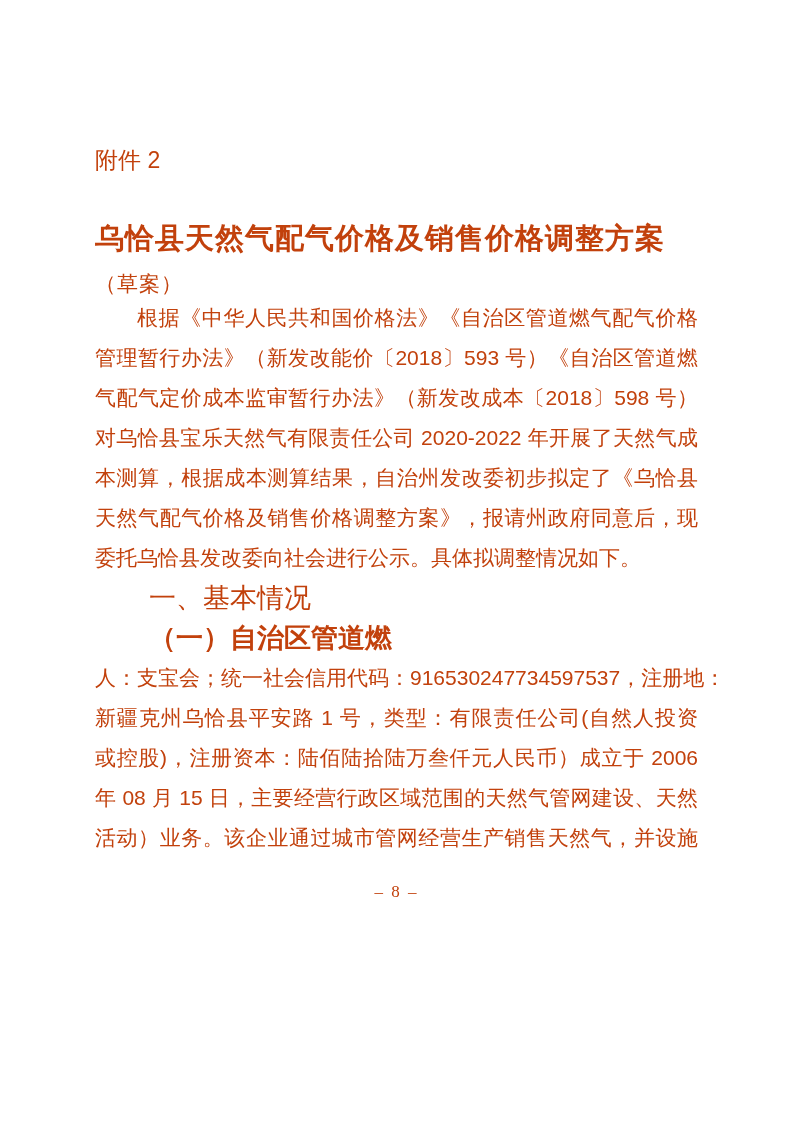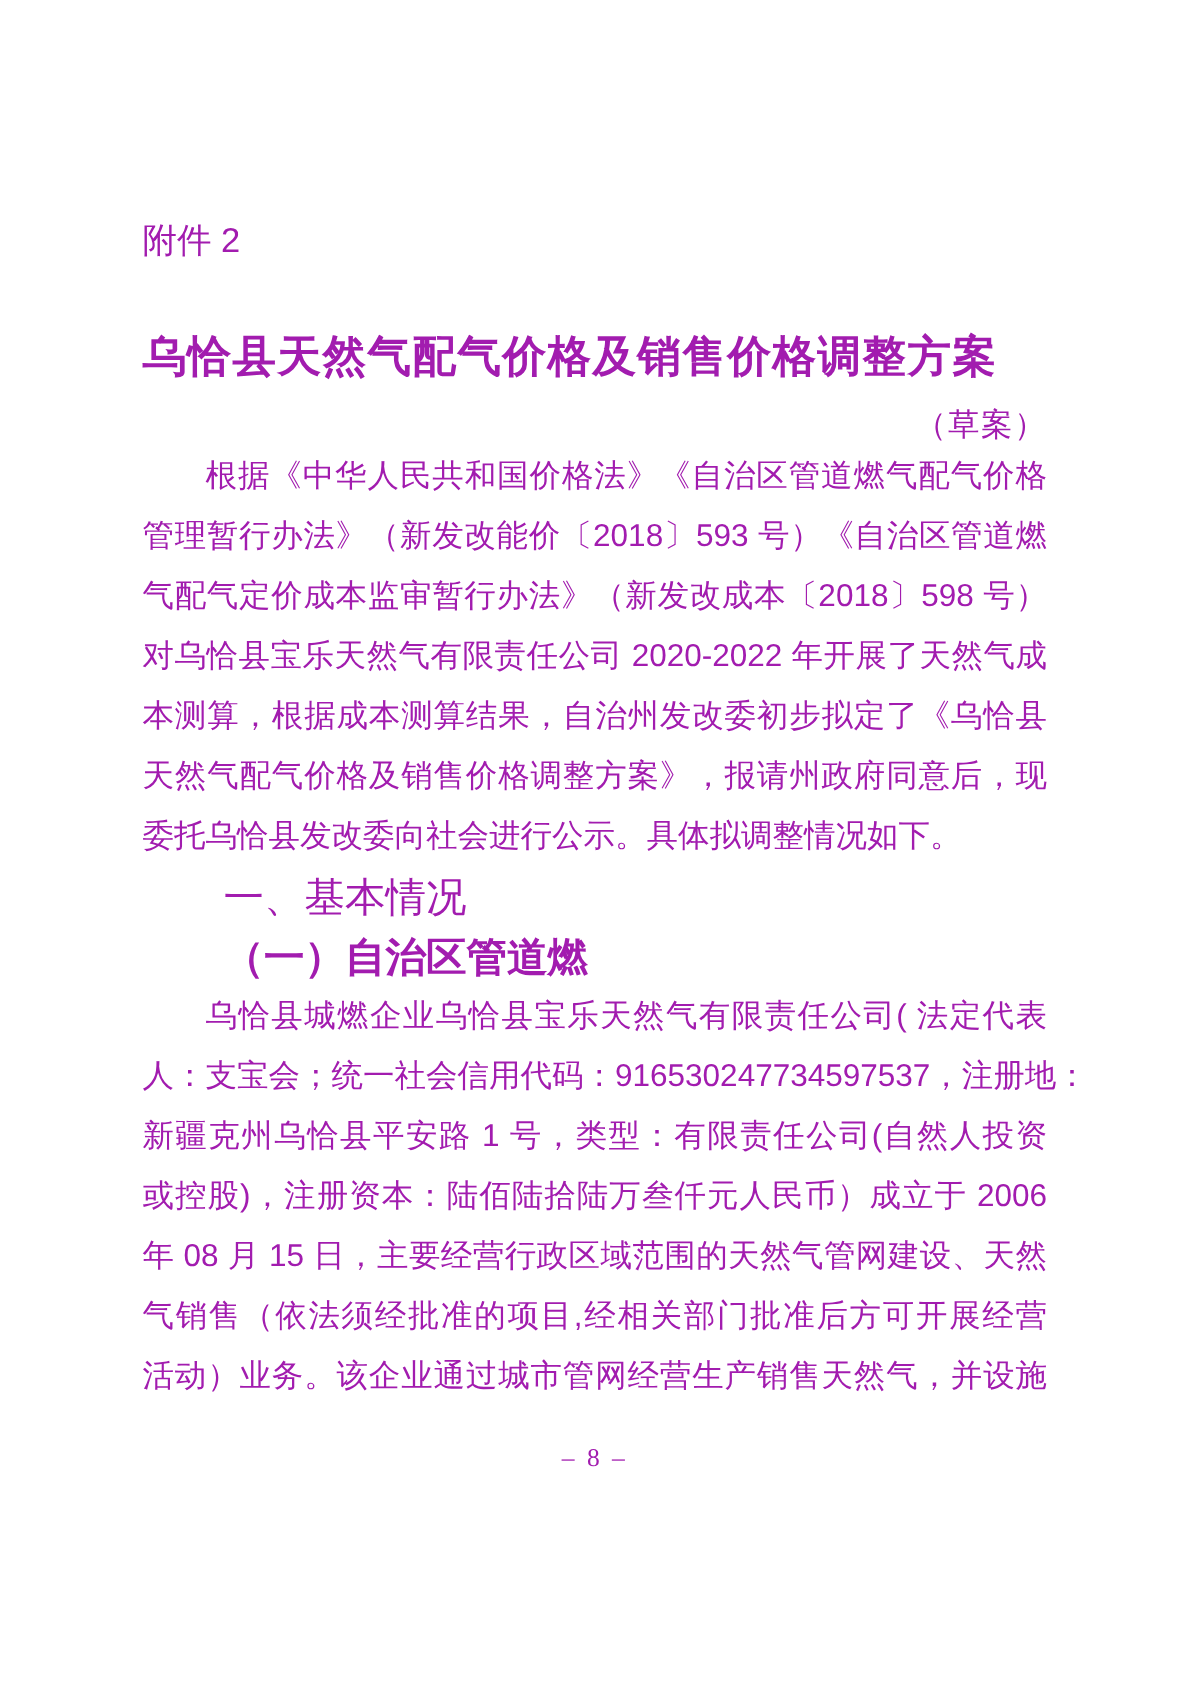--- a/index.html
+++ b/index.html
@@ -8,40 +8,40 @@
     background: #ffffff;
   }
   .page {
     position: relative;
     width: 793px;
     height: 1122px;
     background: #ffffff;
     box-sizing: border-box;
     padding: 145px 95px 0 95px;
     font-family: "Liberation Sans", sans-serif;
-    color: #a21caf;
+    color: #c2410c;
     overflow: hidden;
   }
   .attachment-label {
     font-size: 23px;
     line-height: 30px;
     text-align: left;
   }
   .doc-title {
     margin: 45px 0 0 0;
     font-size: 29px;
     line-height: 36px;
     font-weight: bold;
     letter-spacing: 1px;
   }
   .doc-subtitle {
     margin-top: 14px;
     font-size: 21px;
     line-height: 28px;
-    text-align: right;
+    text-align: left;
     letter-spacing: 1px;
   }
   .doc-body {
   }
   .line {
     font-size: 21px;
     line-height: 40px;
     text-align: justify;
     text-align-last: justify;
     white-space: nowrap;
@@ -88,25 +88,23 @@
     <div class="line">管理暂行办法》（新发改能价〔2018〕593 号）《自治区管道燃</div>
     <div class="line">气配气定价成本监审暂行办法》（新发改成本〔2018〕598 号）</div>
     <div class="line">对乌恰县宝乐天然气有限责任公司 2020-2022 年开展了天然气成</div>
     <div class="line">本测算，根据成本测算结果，自治州发改委初步拟定了《乌恰县</div>
     <div class="line">天然气配气价格及销售价格调整方案》，报请州政府同意后，现</div>
     <div class="line end">委托乌恰县发改委向社会进行公示。具体拟调整情况如下。</div>
 
     <div class="heading">一、基本情况</div>
     <div class="heading bold">（一）自治区管道燃</div>
 
-    <div class="line indent">乌恰县城燃企业乌恰县宝乐天然气有限责任公司( 法定代表</div>
     <div class="line">人：支宝会；统一社会信用代码：916530247734597537，注册地：</div>
     <div class="line">新疆克州乌恰县平安路 1 号，类型：有限责任公司(自然人投资</div>
     <div class="line">或控股)，注册资本：陆佰陆拾陆万叁仟元人民币）成立于 2006</div>
     <div class="line">年 08 月 15 日，主要经营行政区域范围的天然气管网建设、天然</div>
-    <div class="line">气销售（依法须经批准的项目,经相关部门批准后方可开展经营</div>
     <div class="line">活动）业务。该企业通过城市管网经营生产销售天然气，并设施</div>
 
   </div>
 
   <div class="page-footer">– 8 –</div>
 
 </div>
 
 </body></html>

